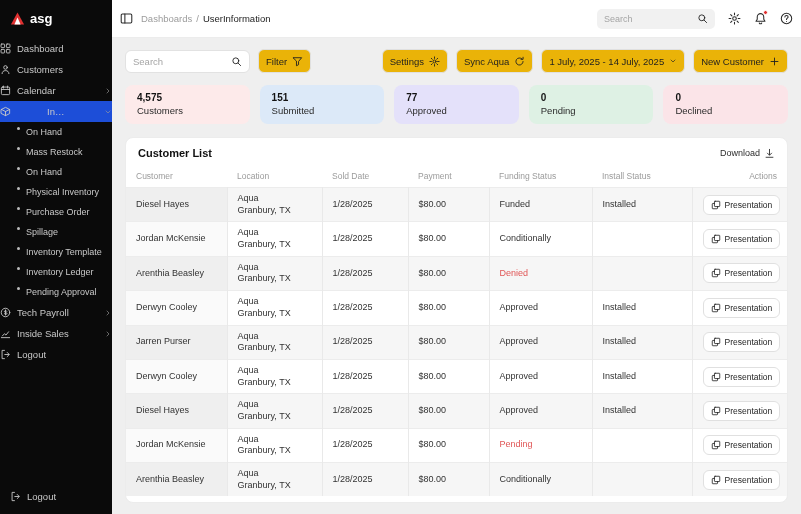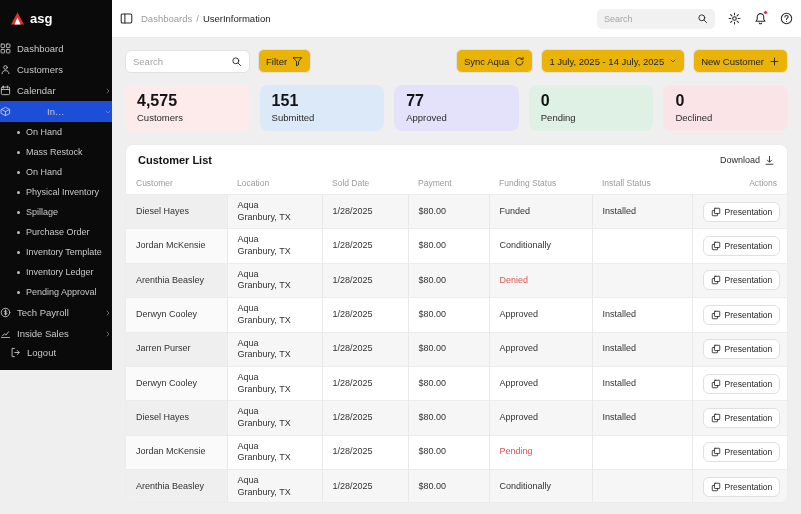--- a/index.html
+++ b/index.html
@@ -11,29 +11,29 @@
     color: #222;
   }
   .icn { display: inline-flex; width: 11px; height: 11px; flex: none; }
   .icn svg { width: 100%; height: 100%; display: block; }
   .icn-lg { width: 13px; height: 13px; }
   .icn-sm { width: 8px; height: 8px; }
   .logo-icn { width: 15px; height: 15px; }
 
   
   .sidebar {
-    width: 112px; min-width: 112px; height: 370px;
+    width: 112px; min-width: 112px; height: 514px;
     background: #0a0a0a; color: #c9c9c9;
     display: flex; flex-direction: column;
   }
   .logo-row { display: flex; align-items: center; gap: 5px; padding: 11px 10px 8px; color: #fff; font-weight: bold; font-size: 13px; }
   .nav { flex: 1; display: flex; flex-direction: column; padding: 4px 0; overflow: hidden; }
   .nav-item { display: flex; align-items: center; gap: 6px; padding: 5px 0; font-size: 9.5px; cursor: pointer; }
   .nav-item.active { background: #1d4ed8; gap: 36px; }
-  .nav-sub { display: flex; align-items: center; gap: 6px; padding: 5px 10px 5px 17px; font-size: 9px; cursor: pointer; }
+  .nav-sub { display: flex; gap: 6px; padding: 5px 10px 5px 17px; font-size: 9px; cursor: pointer; }
   .bullet { width: 3px; height: 3px; border-radius: 50%; background: #bdbdbd; flex: none; }
   .lbl { white-space: nowrap; overflow: hidden; text-overflow: ellipsis; }
   .chev { margin-left: auto; color: #9a9a9a; }
   .sb-footer { margin-top: auto; display: flex; align-items: center; gap: 6px; padding: 9px 10px 12px; font-size: 9.5px; cursor: pointer; }
 
   
   .main { flex: 1; display: flex; flex-direction: column; min-width: 0; }
   .topbar {
     height: 38px; background: #fff; border-bottom: 1px solid #ececec;
     display: flex; align-items: center; padding: 0 8px; gap: 8px; flex: none;
@@ -57,21 +57,21 @@
   .btn {
     background: #eab308; border: 1px solid #e0e0e0; border-radius: 6px; height: 24px;
     display: inline-flex; align-items: center; gap: 5px; padding: 0 7px;
     font-size: 9.5px; color: #1f1f1f; cursor: pointer; font-family: inherit; white-space: nowrap;
   }
   .toolbar-right { margin-left: auto; display: flex; gap: 8px; align-items: center; }
 
   
   .stats { display: flex; gap: 10px; margin-top: 12px; flex: none; }
   .stat-card { flex: 1; border-radius: 8px; padding: 7px 12px 8px; }
-  .stat-value { font-size: 16px; font-weight: bold; color: #131313; }
+  .stat-value { font-size: 10px; font-weight: bold; color: #131313; }
   .stat-label { font-size: 9.5px; color: #2a2a2a; margin-top: 2px; }
 
   
   .list-card { background: #fff; border: 1px solid #ececec; border-radius: 8px; margin-top: 13px; flex: 1; display: flex; flex-direction: column; overflow: hidden; min-height: 0; }
   .list-header { display: flex; align-items: center; padding: 9px 12px 7px; flex: none; }
   .list-title { font-size: 11px; font-weight: bold; color: #111; }
   .download { margin-left: auto; display: inline-flex; align-items: center; gap: 4px; font-size: 9px; color: #2c2c2c; cursor: pointer; }
   table { width: 100%; border-collapse: collapse; font-size: 9px; table-layout: fixed; }
   thead th { font-weight: normal; color: #9b9b9b; font-size: 8.5px; text-align: left; padding: 5px 10px 6px; }
   thead th:nth-child(1) { width: 101px; }
@@ -168,25 +168,25 @@
       <div class="nav-sub">
         <span class="bullet"></span>
         <span class="lbl">On Hand</span>
       </div>
       <div class="nav-sub">
         <span class="bullet"></span>
         <span class="lbl">Physical Inventory</span>
       </div>
       <div class="nav-sub">
         <span class="bullet"></span>
+        <span class="lbl">Purchase Order</span>
+      </div>
+      <div class="nav-sub">
+        <span class="bullet"></span>
         <span class="lbl">Spillage</span>
-      </div>
-      <div class="nav-sub">
-        <span class="bullet"></span>
-        <span class="lbl">Purchase Order</span>
       </div>
       <div class="nav-sub">
         <span class="bullet"></span>
         <span class="lbl">Inventory Template</span>
       </div>
       <div class="nav-sub">
         <span class="bullet"></span>
         <span class="lbl">Inventory Ledger</span>
       </div>
       <div class="nav-sub">
@@ -302,20 +302,29 @@
       </div>
       <button class="btn">
         <span>Filter</span>
         <span class="icn">
             <svg viewBox="0 0 16 16" fill="none" stroke="currentColor" stroke-width="1.3" stroke-linecap="round" stroke-linejoin="round">
               <path d="M2 2.5h12L9.5 8v4.6l-3 1.6V8z"></path>
             </svg>
           </span>
       </button>
       <div class="toolbar-right">
+        <button class="btn">
+          <span>Settings</span>
+          <span class="icn">
+              <svg viewBox="0 0 16 16" fill="none" stroke="currentColor" stroke-width="1.3" stroke-linecap="round" stroke-linejoin="round">
+                <circle cx="8" cy="8" r="2.2"></circle>
+                <path d="M8 1.3v2.2M8 12.5v2.2M1.3 8h2.2M12.5 8h2.2M3.3 3.3l1.5 1.5M11.2 11.2l1.5 1.5M12.7 3.3l-1.5 1.5M4.8 11.2l-1.5 1.5"></path>
+              </svg>
+            </span>
+        </button>
         <button class="btn">
           <span>Sync Aqua</span>
           <span class="icn">
               <svg viewBox="0 0 16 16" fill="none" stroke="currentColor" stroke-width="1.3" stroke-linecap="round" stroke-linejoin="round">
                 <path d="M13.2 8a5.2 5.2 0 1 1-1.6-3.8M13.2 1.8v3h-3"></path>
               </svg>
             </span>
         </button>
         <button class="btn">
           <span>1 July, 2025 - 14 July, 2025</span>

